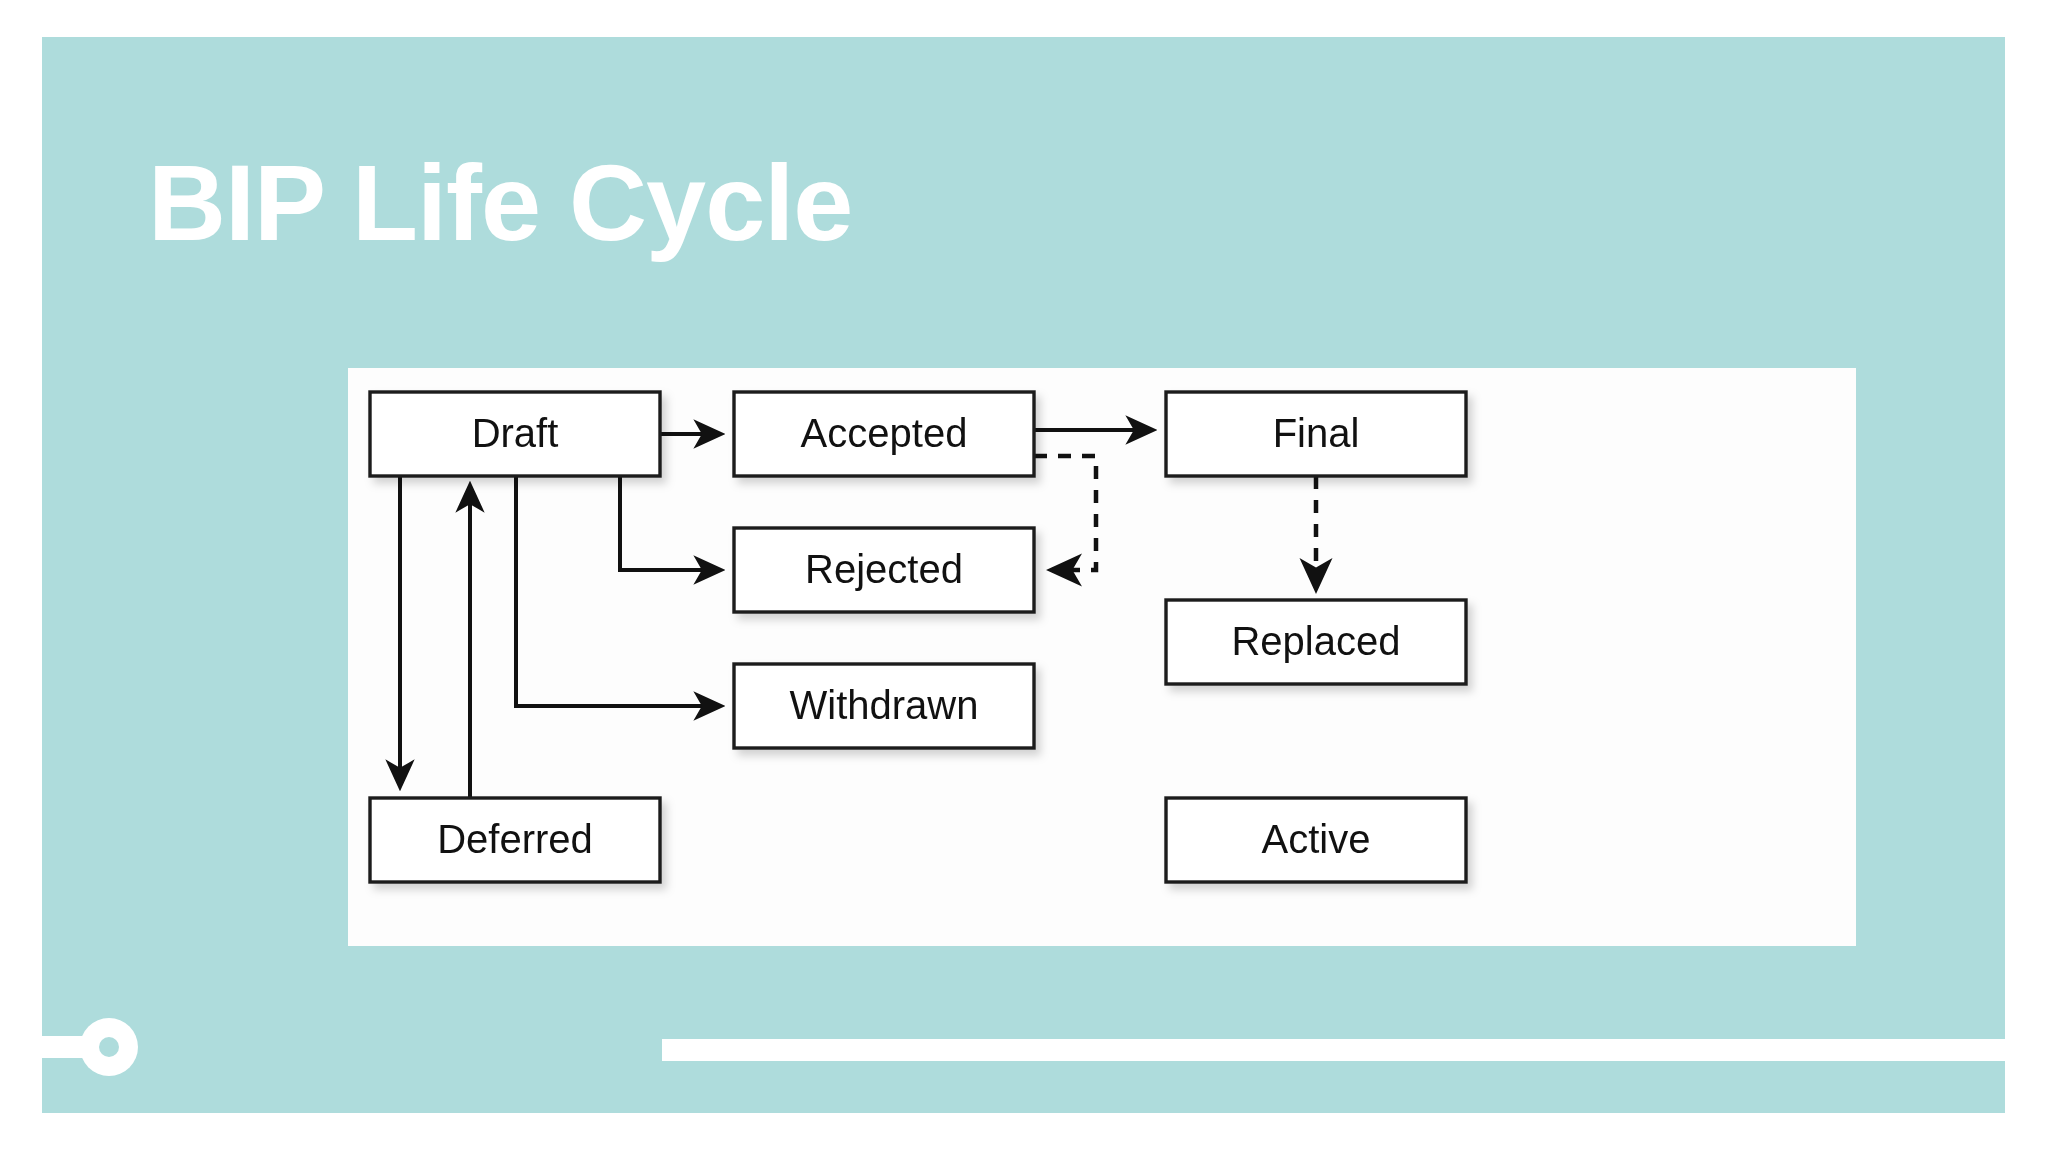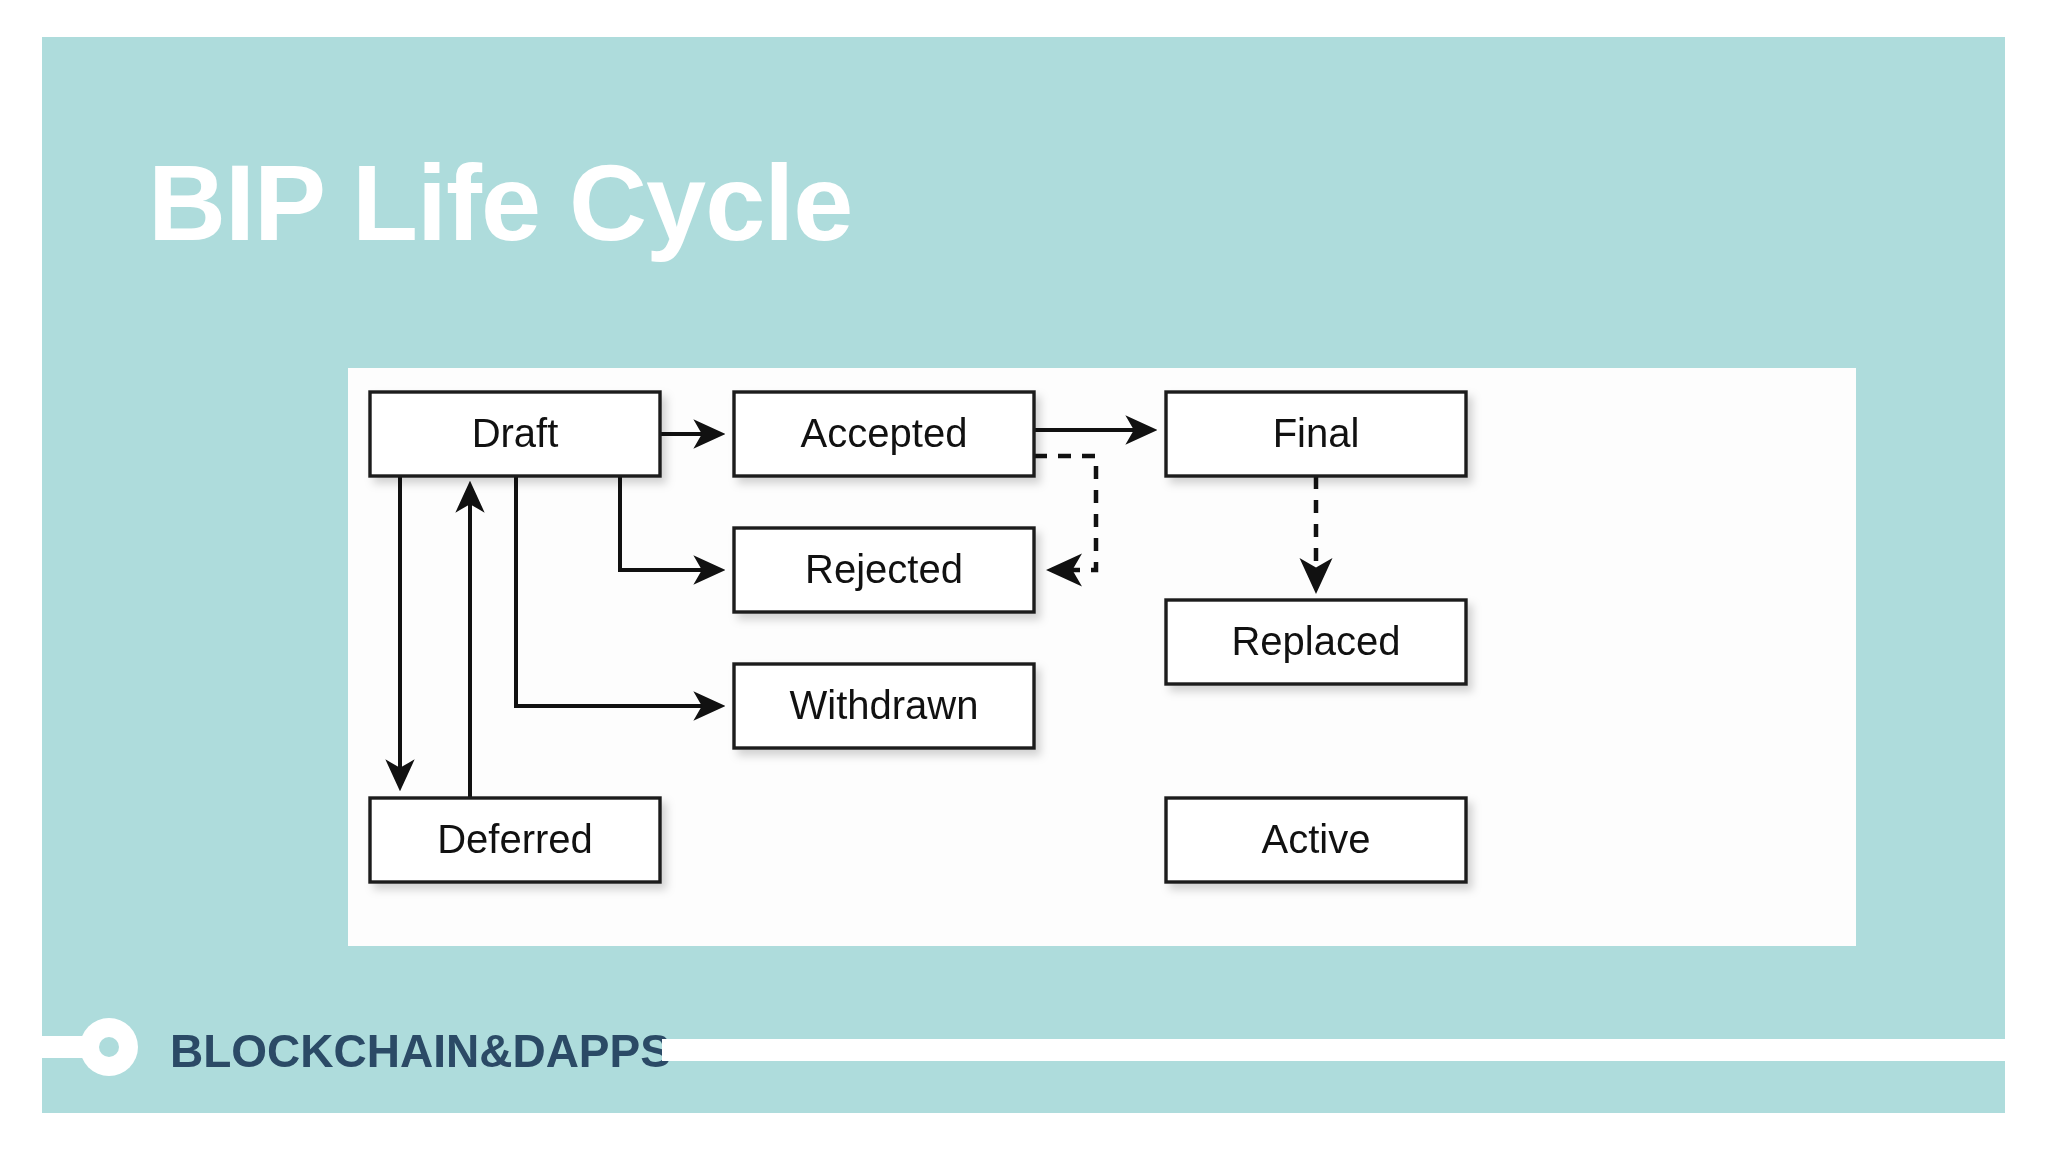--- a/index.html
+++ b/index.html
@@ -214,15 +214,14 @@
       <rect class="node-rect" x="818" y="430" width="300" height="84" filter="url(#box-shadow)"></rect>
       <text class="node-label" x="968" y="474">Active</text>
     </g>
 
   </svg>
 </div>
 
 <div id="footer">
   <div id="footer-logo-tail"></div>
   <div id="footer-logo-mark"></div>
-  <div id="footer-brand">BLOCKCHAIN&amp;DAPPS</div>
   <div id="footer-rule"></div>
 </div>
 
 </body></html>

